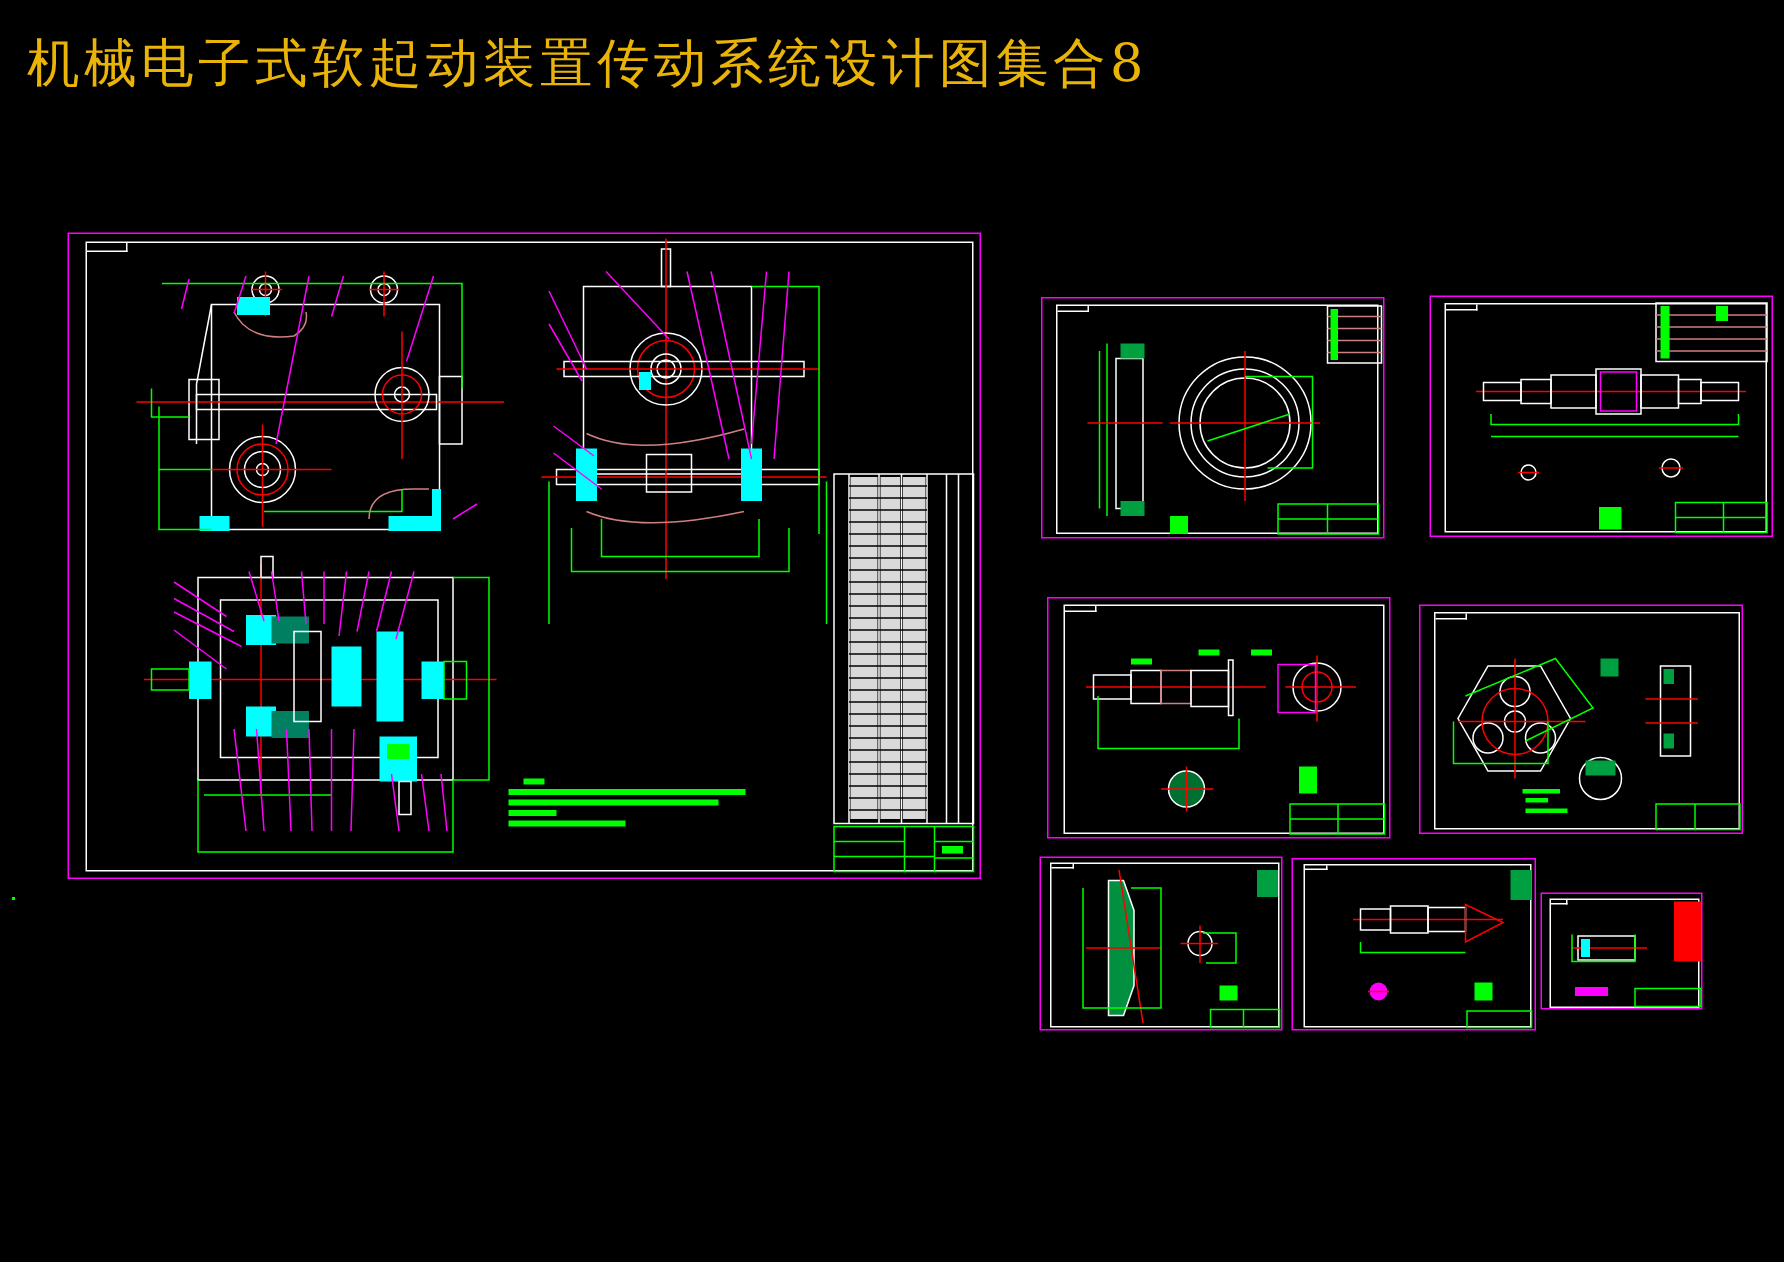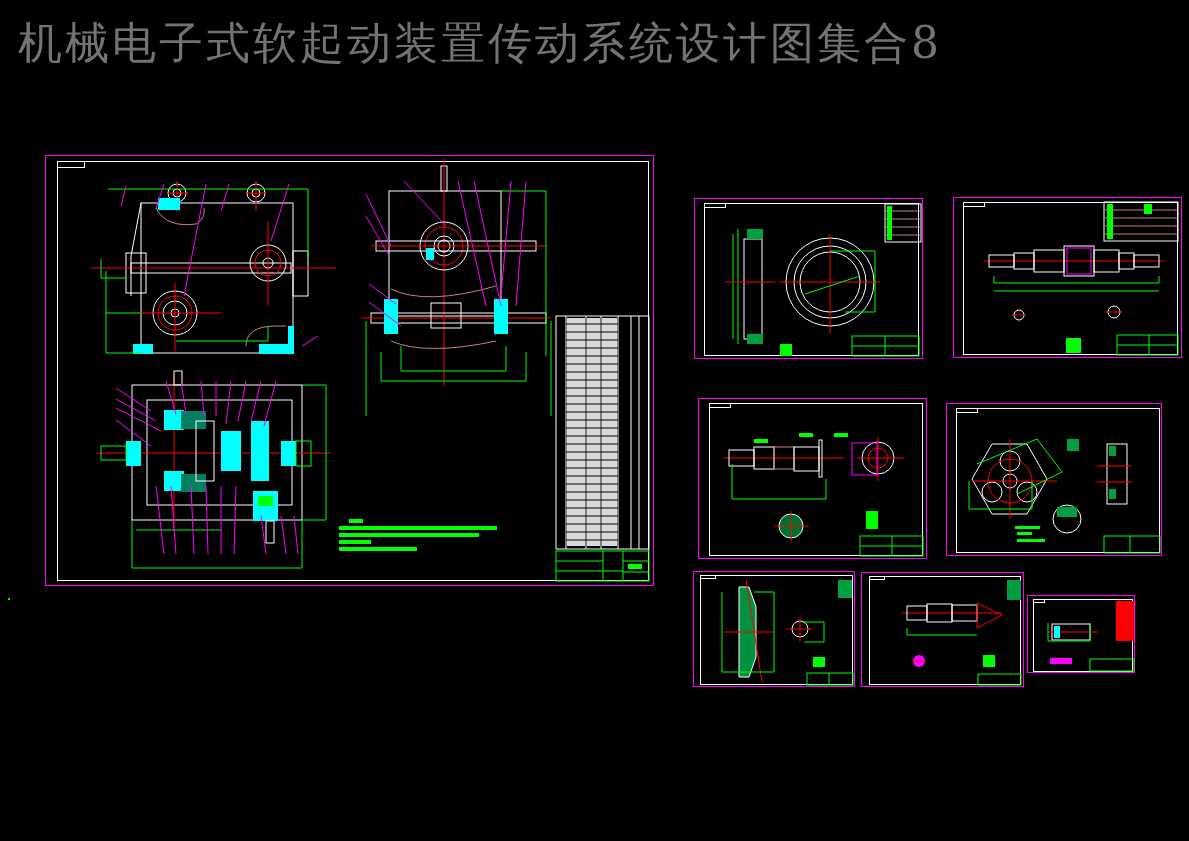--- a/index.html
+++ b/index.html
@@ -1,17 +1,17 @@
 <!DOCTYPE html>
 <html><head>
 <meta charset="utf-8">
 <style>
   html, body { margin:0; padding:0; background:#000; }
   body { width:1189px; height:841px; position:relative; overflow:hidden; font-family:"DejaVu Sans", sans-serif; }
-  .title { position:absolute; left:18px; top:18px; height:50px; color:#737373; font-size:44px; line-height:50px; letter-spacing:3px; white-space:nowrap; font-family:"DejaVu Serif", serif; }
+  .title { position:absolute; left:18px; top:18px; height:50px; color:#eab308; font-size:35px; line-height:50px; letter-spacing:3px; white-space:nowrap; font-family:"DejaVu Serif", serif; }
   .sheet { position:absolute; border:1px solid #ff00ff; box-sizing:border-box; }
   .sheet .inner { position:absolute; border:1px solid #ffffff; box-sizing:border-box; }
   .sheet svg { position:absolute; left:0; top:0; }
   .tag { position:absolute; left:0; top:0; border-right:1px solid #fff; border-bottom:1px solid #fff; }
   .dot { position:absolute; left:8px; top:598px; width:2px; height:2px; background:#00ff00; }
 </style>
 </head>
 <body>
 
 <div class="title">机械电子式软起动装置传动系统设计图集合8</div>

